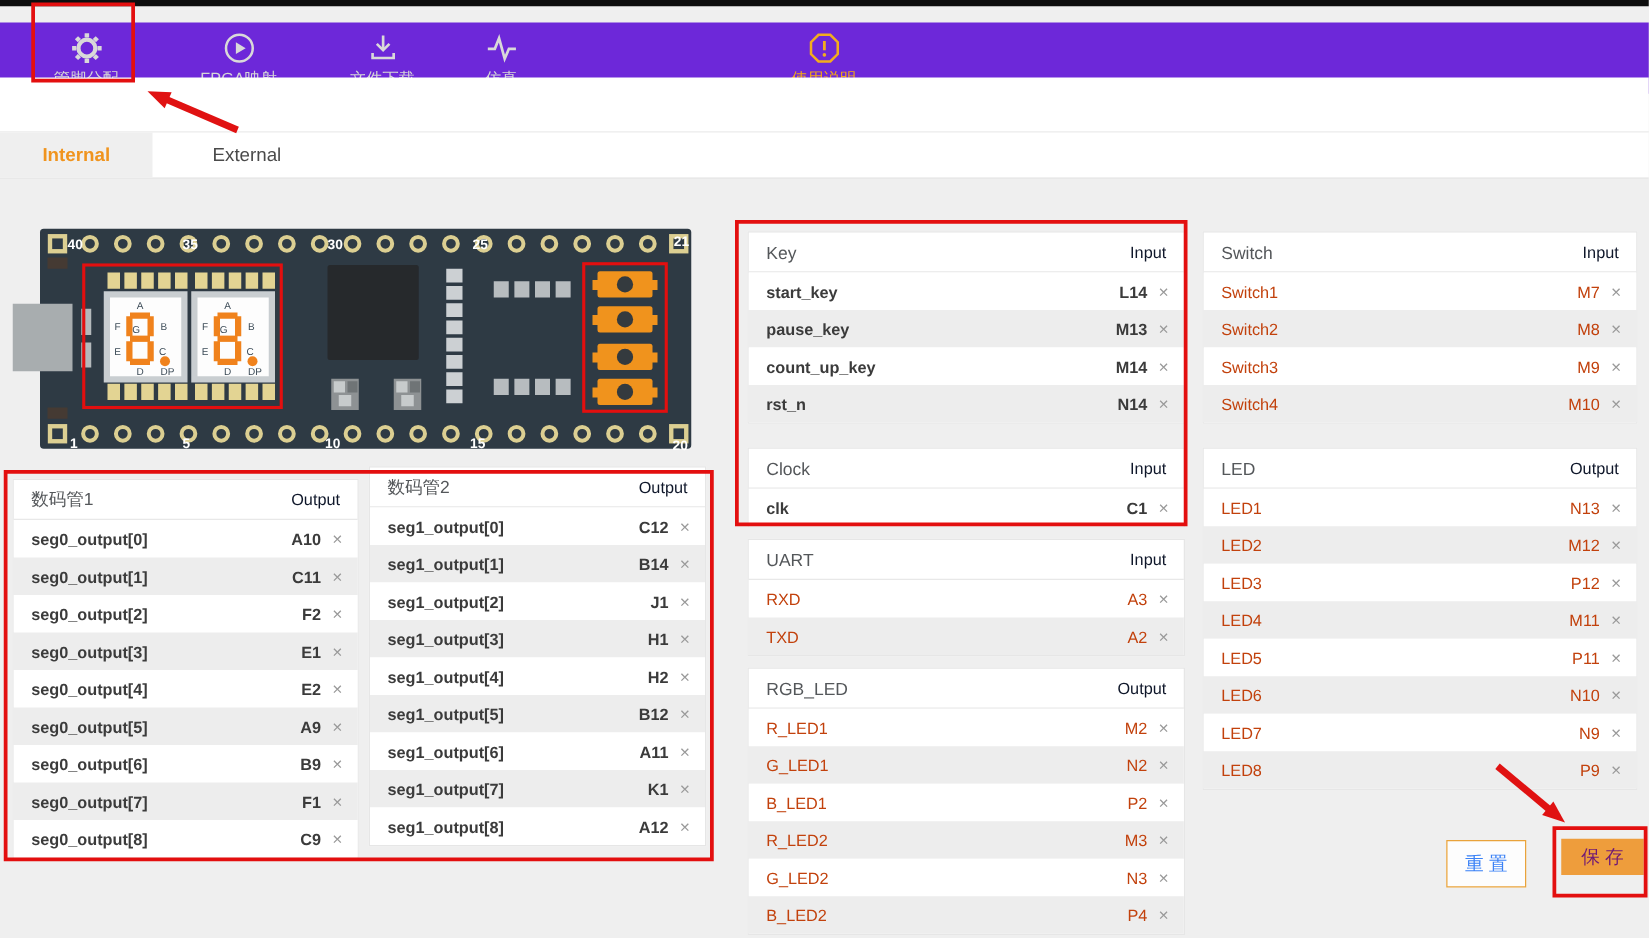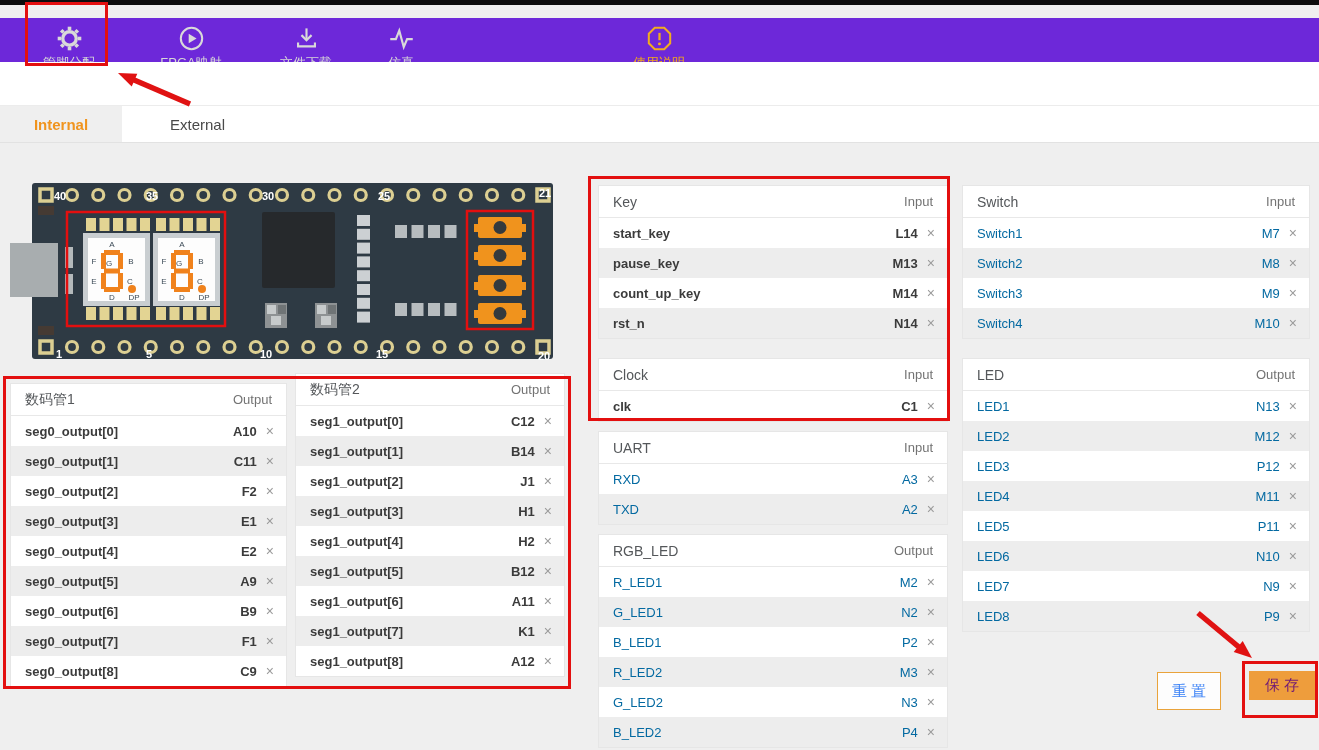--- a/index.html
+++ b/index.html
@@ -32,29 +32,29 @@
   
   .board{position:absolute;left:10px;top:181px;width:545px;height:180px;}
   .board .num{font:bold 11px "Liberation Sans","DejaVu Sans",sans-serif;fill:#ffffff;}
   .board .seglbl{font:8px "Liberation Sans","DejaVu Sans",sans-serif;fill:#3c4b57;}
 
   
   .panel{position:absolute;background:#ffffff;border:1px solid #e6e6e6;box-sizing:border-box;}
   .p-head{height:32px;display:flex;align-items:center;justify-content:space-between;
           padding:0 14px;border-bottom:1px solid #e8e8e8;box-sizing:border-box;}
   .p-title{font-size:14px;color:#54575a;}
-  .p-dir{font-size:13px;color:#737373;}
+  .p-dir{font-size:13px;color:#0f172a;}
   .p-row{height:30px;display:flex;align-items:center;justify-content:space-between;
          padding:0 12px 0 14px;box-sizing:border-box;background:#ffffff;}
   .p-row.alt{background:#ededed;}
   .p-row .sig{font-size:13px;font-weight:bold;color:#3b3b3b;}
   .p-row .right{display:flex;align-items:flex-start;}
   .p-row .pin{font-size:13px;font-weight:bold;color:#3b3b3b;}
   .p-row .x{font-size:14px;color:#9a9a9a;margin-left:9px;cursor:pointer;line-height:1;}
-  .p-row.off .sig,.p-row.off .pin{color:#0369a1;font-weight:normal;}
+  .p-row.off .sig,.p-row.off .pin{color:#c2410c;font-weight:normal;}
 
   
   .btn{display:flex;align-items:center;justify-content:center;font-size:15px;cursor:pointer;box-sizing:border-box;}
   .btn-reset{left:1157px;top:672px;width:64px;height:38px;background:#fdfdfd;
              border:1px solid #e9a33b;color:#3b82f6;}
   .btn-save{left:1249px;top:671px;width:66px;height:29px;background:#ee9d3c;color:#701a75;border:none;}
 
   
   .rbox{position:absolute;border:3px solid #e30f0f;box-sizing:border-box;z-index:9;pointer-events:none;}
   .arrow{position:absolute;z-index:9;pointer-events:none;}

